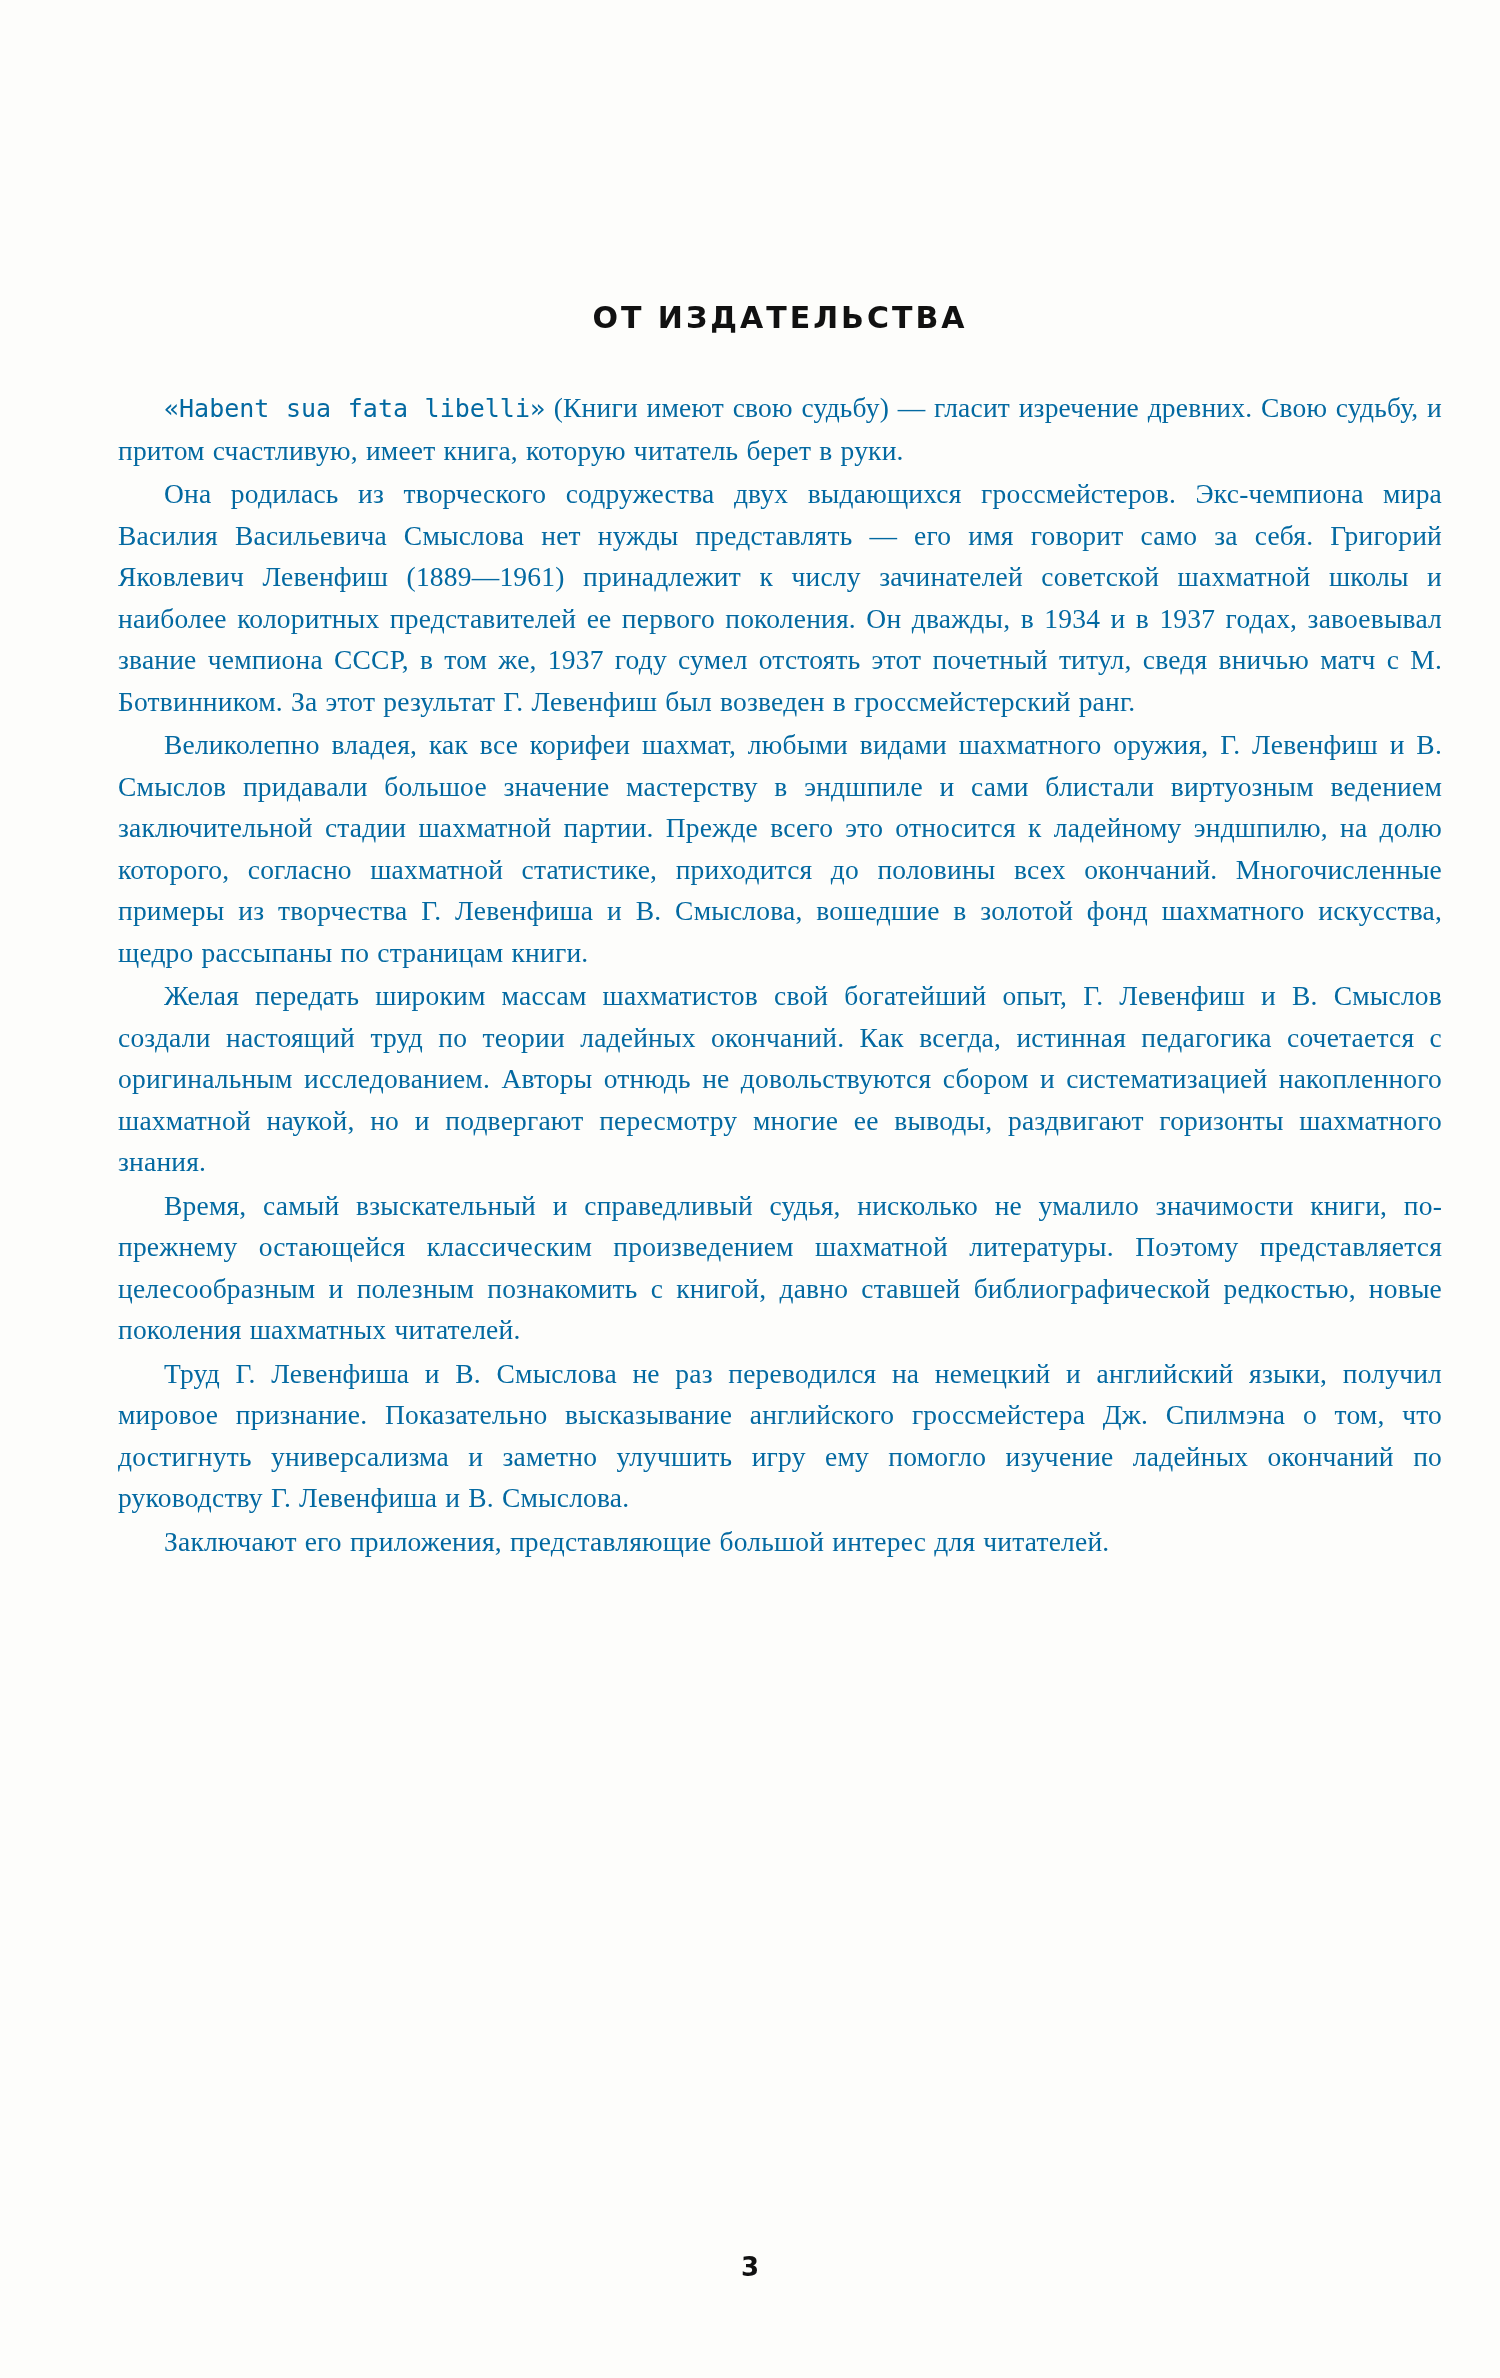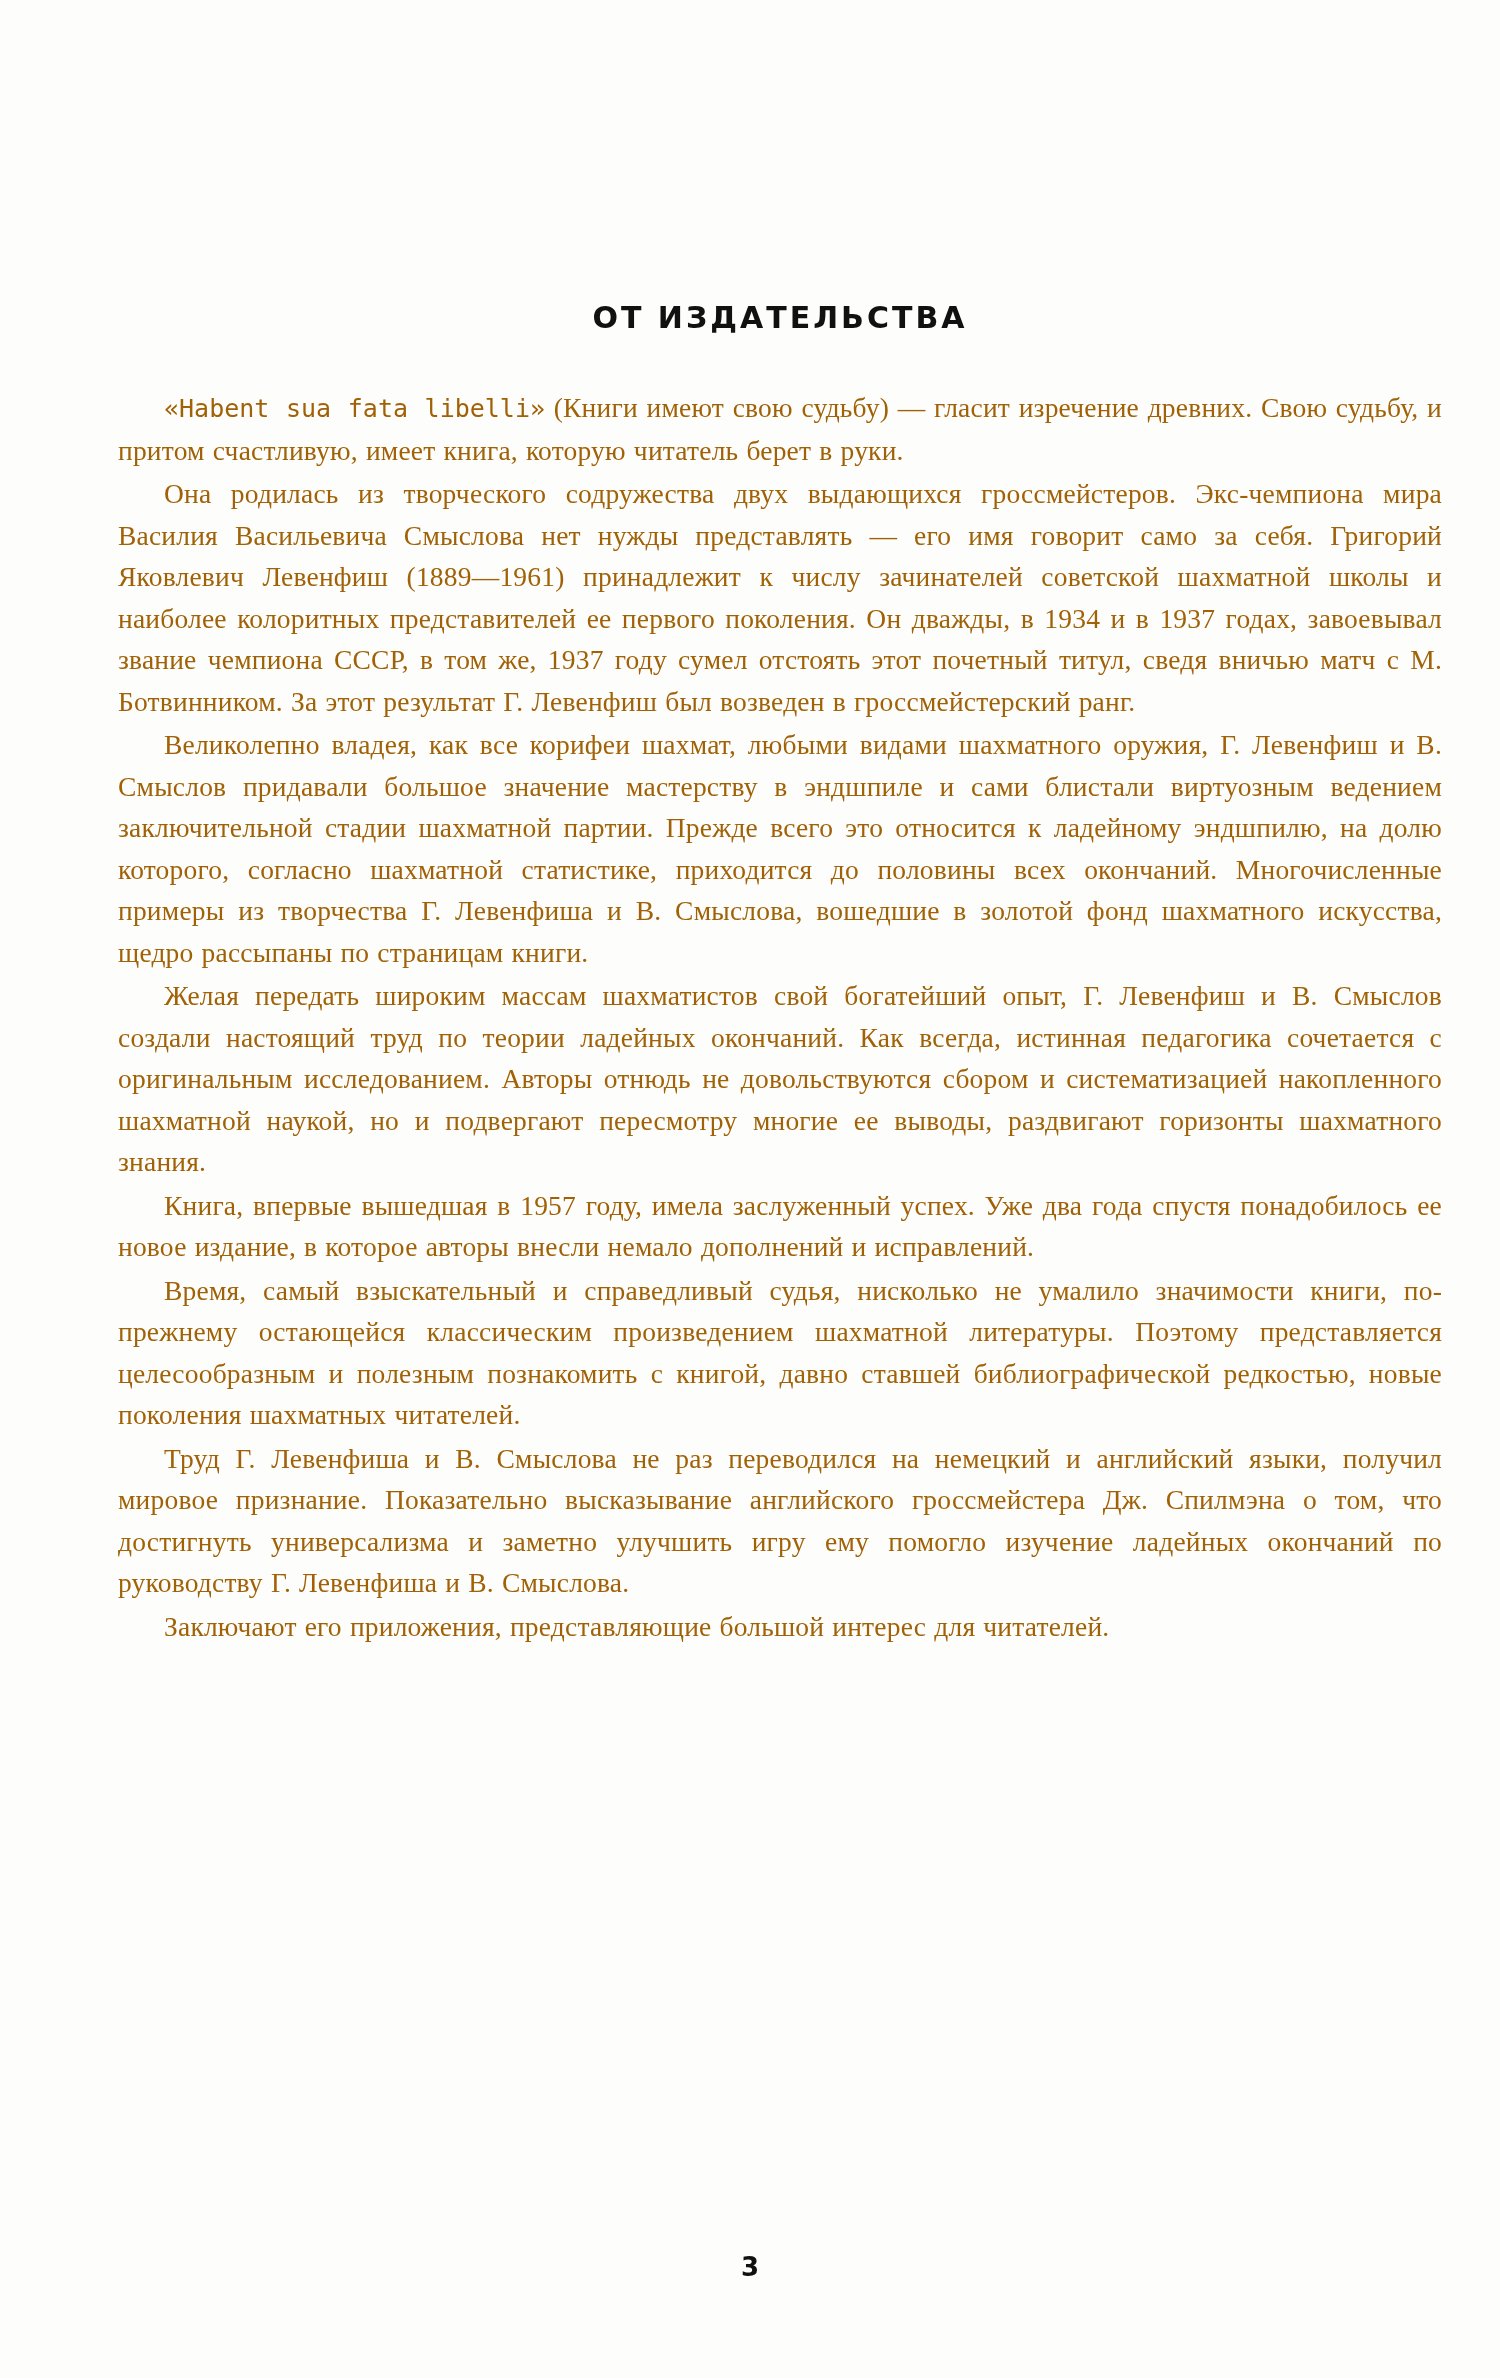--- a/index.html
+++ b/index.html
@@ -31,21 +31,21 @@
     color: #111;
   }
   .body-text p {
     margin: 0 0 2px 0;
     text-indent: 46px;
     text-align: justify;
     font-size: 27.5px;
     line-height: 41.5px;
     letter-spacing: 0.2px;
     word-spacing: 1px;
-    color: #a16207;
+    color: #0369a1;
     hyphens: manual;
   }
   .body-text p.first-para {
     text-indent: 46px;
   }
   .latin {
     font-family: "DejaVu Sans Mono", "Liberation Mono", monospace;
     font-size: 25px;
     letter-spacing: 0px;
   }
@@ -66,21 +66,20 @@
 
 <div class="page">
 
   <h1 class="page-title">ОТ ИЗДАТЕЛЬСТВА</h1>
 
   <div class="body-text">
     <p class="first-para"><span class="latin">«Habent sua fata libelli»</span> (Книги имеют свою судьбу) — гласит изречение древних. Свою судьбу, и притом счастливую, имеет книга, которую читатель берет в руки.</p>
     <p>Она родилась из творческого содружества двух выдающихся гроссмейстеров. Экс-чемпиона мира Василия Васильевича Смыслова нет нужды представлять — его имя говорит само за себя. Григорий Яковлевич Левенфиш (1889—1961) принадлежит к числу зачинателей советской шахматной школы и наиболее колоритных представителей ее первого поколения. Он дважды, в 1934 и в 1937 годах, завоевывал звание чемпиона СССР, в том же, 1937 году сумел отстоять этот почетный титул, сведя вничью матч с М. Ботвинником. За этот результат Г. Левенфиш был возведен в гроссмейстерский ранг.</p>
     <p>Великолепно владея, как все корифеи шахмат, любыми видами шахматного оружия, Г. Левенфиш и В. Смыслов придавали большое значение мастерству в эндшпиле и сами блистали виртуозным ведением заключительной стадии шахматной партии. Прежде всего это относится к ладейному эндшпилю, на долю которого, согласно шахматной статистике, приходится до половины всех окончаний. Многочисленные примеры из творчества Г. Левенфиша и В. Смыслова, вошедшие в золотой фонд шахматного искусства, щедро рассыпаны по страницам книги.</p>
     <p>Желая передать широким массам шахматистов свой богатейший опыт, Г. Левенфиш и В. Смыслов создали настоящий труд по теории ладейных окончаний. Как всегда, истинная педагогика сочетается с оригинальным исследованием. Авторы отнюдь не довольствуются сбором и систематизацией накопленного шахматной наукой, но и подвергают пересмотру многие ее выводы, раздвигают горизонты шахматного знания.</p>
-    <p>Книга, впервые вышедшая в 1957 году, имела заслуженный успех. Уже два года спустя понадобилось ее новое издание, в которое авторы внесли немало дополнений и исправлений.</p>
     <p>Время, самый взыскательный и справедливый судья, нисколько не умалило значимости книги, по-прежнему остающейся классическим произведением шахматной литературы. Поэтому представляется целесообразным и полезным познакомить с книгой, давно ставшей библиографической редкостью, новые поколения шахматных читателей.</p>
     <p>Труд Г. Левенфиша и В. Смыслова не раз переводился на немецкий и английский языки, получил мировое признание. Показательно высказывание английского гроссмейстера Дж. Спилмэна о том, что достигнуть универсализма и заметно улучшить игру ему помогло изучение ладейных окончаний по руководству Г. Левенфиша и В. Смыслова.</p>
     <p>Заключают его приложения, представляющие большой интерес для читателей.</p>
   </div>
 
   <div class="page-number">3</div>
 
 </div>
 
 </body></html>

